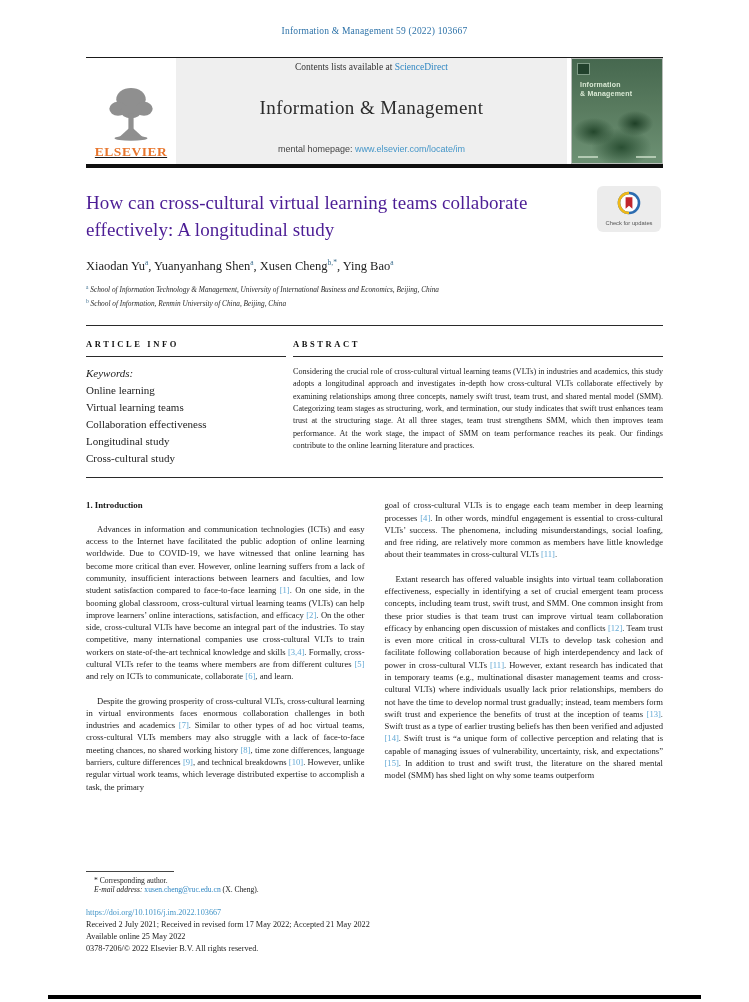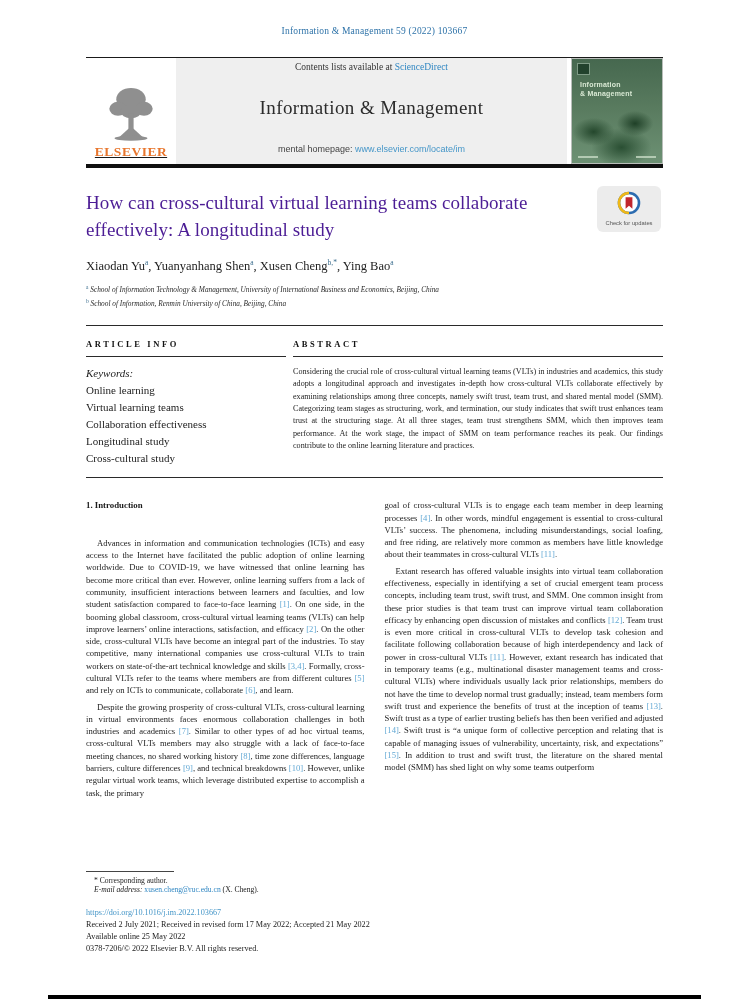--- a/index.html
+++ b/index.html
@@ -85,23 +85,23 @@
   .info-grid { margin:0 38px; display:grid; grid-template-columns:200px 1fr; column-gap:7px; padding-top:13px; }
   .sec-head { font-size:8.5px; font-weight:bold; letter-spacing:2.6px; color:#111; padding-bottom:7px; border-bottom:1px solid #2a2a2a; }
   .kw-block { padding-top:8px; font-size:11px; line-height:1.55; color:#222; }
   .kw-label { font-style:italic; }
   .abstract-text { padding-top:9px; font-size:8.1px; line-height:1.52; text-align:justify; color:#1c1c1c; }
   .mid-rule { margin:10px 38px 0; border-top:1.5px solid #2a2a2a; }
 
   
   .body-grid { margin:21px 38px 0; display:grid; grid-template-columns:1fr 1fr; column-gap:20px; min-height:366px; }
   .col { font-size:8.6px; line-height:1.43; text-align:justify; color:#1b1b1b; }
-  .sec1 { font-weight:bold; font-size:8.8px; margin-bottom:25px; text-align:left; }
+  .sec1 { font-weight:bold; font-size:8.8px; margin-bottom:11px; text-align:left; }
   .col p.ind { text-indent:11px; }
-  .col p + p { margin-top:4px; }
+  .col p + p { margin-top:12px; }
   .cite { color:#62a8d4; }
 
   
   .footnote { margin:6px 38px 0; }
   .fn-rule { width:88px; border-top:1px solid #444; margin-bottom:4px; }
   .fn-line { font-size:7.6px; color:#222; padding-left:8px; }
   .fn-line .em { font-style:italic; }
   .footer-block { margin:13px 38px 0; font-size:8.2px; line-height:1.45; color:#222; }
   .doi-line { color:#4596c8; cursor:pointer; }
   .bottom-bar { position:absolute; left:0; right:0; bottom:3px; height:4px; background:#000; }

